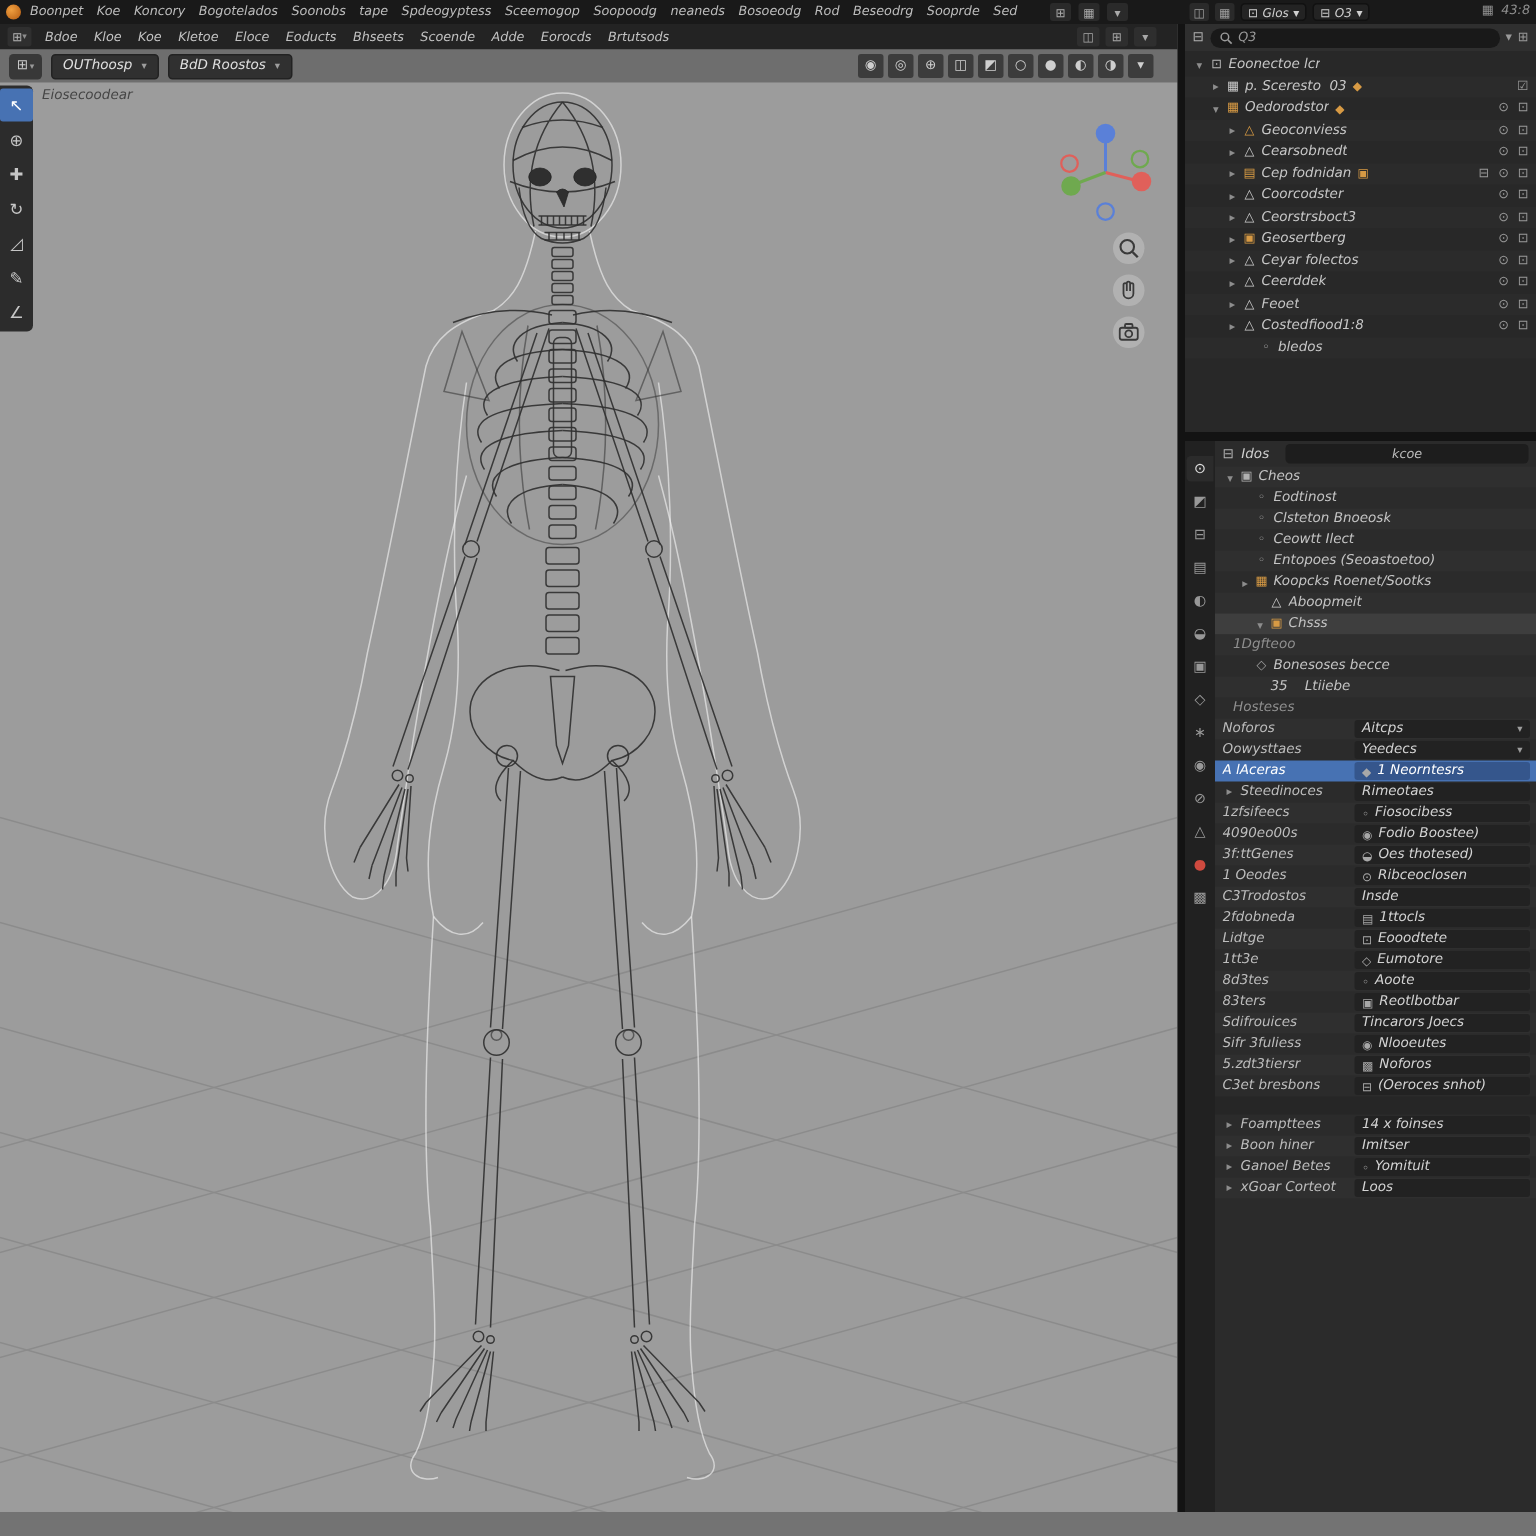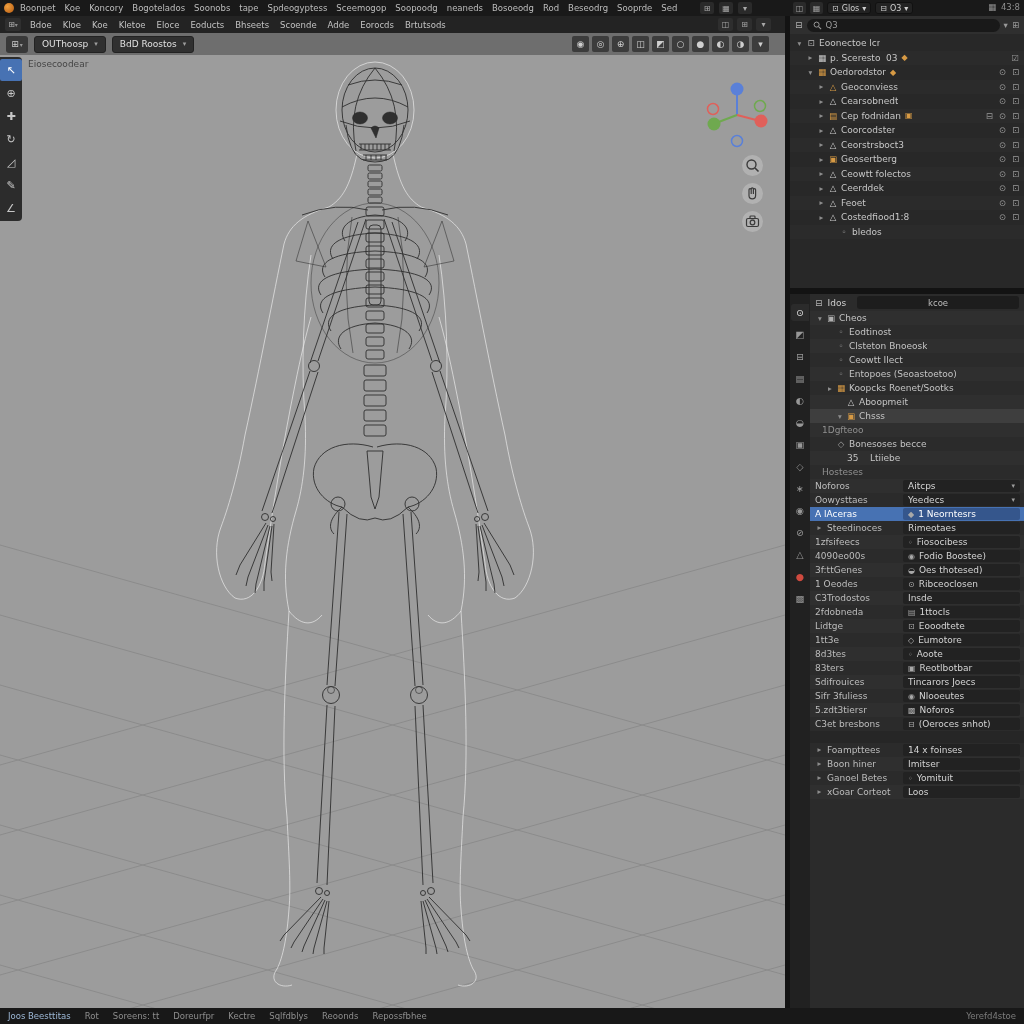--- a/index.html
+++ b/index.html
@@ -1,18 +1,18 @@
 <!DOCTYPE html>
 <html><head>
 <meta charset="utf-8">
 <style>
   * { margin:0; padding:0; box-sizing:border-box; }
   html,body { width:1024px; height:1024px; overflow:hidden; background:#151515;
     font-family:"DejaVu Sans", sans-serif; }
-  .screen { position:relative; width:1024px; height:1024px; background:#737373; }
+  .screen { position:relative; width:1024px; height:1024px; background:#737373;font-style:italic; }
 
   
   .topbar { position:absolute; left:0; top:0; width:1024px; height:16px; background:#191919; }
   .tb-menus { position:absolute; left:20px; top:0; height:16px; display:flex; align-items:center; gap:9px;
     font-size:8.5px; color:#bdbdbd; white-space:nowrap; }
   .app-icon { position:absolute; left:4px; top:3px; width:10px; height:10px; border-radius:50%;
     background:radial-gradient(circle at 35% 35%, #f0a040, #b55a10); }
   .tb-mid { position:absolute; left:700px; top:2px; display:flex; gap:5px; }
   .tb-mid .mini { width:14px; height:12px; background:#2a2a2a; border-radius:2px; color:#aaa;
     font-size:8px; display:flex; align-items:center; justify-content:center; }
@@ -477,21 +477,21 @@
           <span class="o-icon" style="color: rgb(215, 154, 68);">▣</span>
           <span class="o-label">Geosertberg</span>
           <span class="o-trail">
             <span>⊙</span>
             <span>⊡</span>
           </span>
         </div>
         <div class="o-row" style="padding-left: 26px;">
           <span class="o-exp">▸</span>
           <span class="o-icon" style="color: rgb(201, 201, 201);">△</span>
-          <span class="o-label">Ceowtt folectos</span>
+          <span class="o-label">Ceyar folectos</span>
           <span class="o-trail">
             <span>⊙</span>
             <span>⊡</span>
           </span>
         </div>
         <div class="o-row" style="padding-left: 26px;">
           <span class="o-exp">▸</span>
           <span class="o-icon" style="color: rgb(201, 201, 201);">△</span>
           <span class="o-label">Ceerddek</span>
           <span class="o-trail">
@@ -800,27 +800,14 @@
               <span>xGoar Corteot</span>
             </span>
             <span class="kv-right">
               <span>Loos</span>
             </span>
           </div>
         </div>
     </div>
   </div>
 
-  <div class="statusbar">
-    <span id="status-left" style="display:flex;gap:14px">
-        <span class="st-item">Joos Beesttitas</span>
-        <span class="st-item">Rot</span>
-        <span class="st-item">Soreens: tt</span>
-        <span class="st-item">Doreurfpr</span>
-        <span class="st-item">Kectre</span>
-        <span class="st-item">Sqlfdblys</span>
-        <span class="st-item">Reoonds</span>
-        <span class="st-item">Repossfbhee</span>
-      </span>
-    <span class="st-right">Yerefd4stoe</span>
-  </div>
 
 </div>
 
 </body></html>

